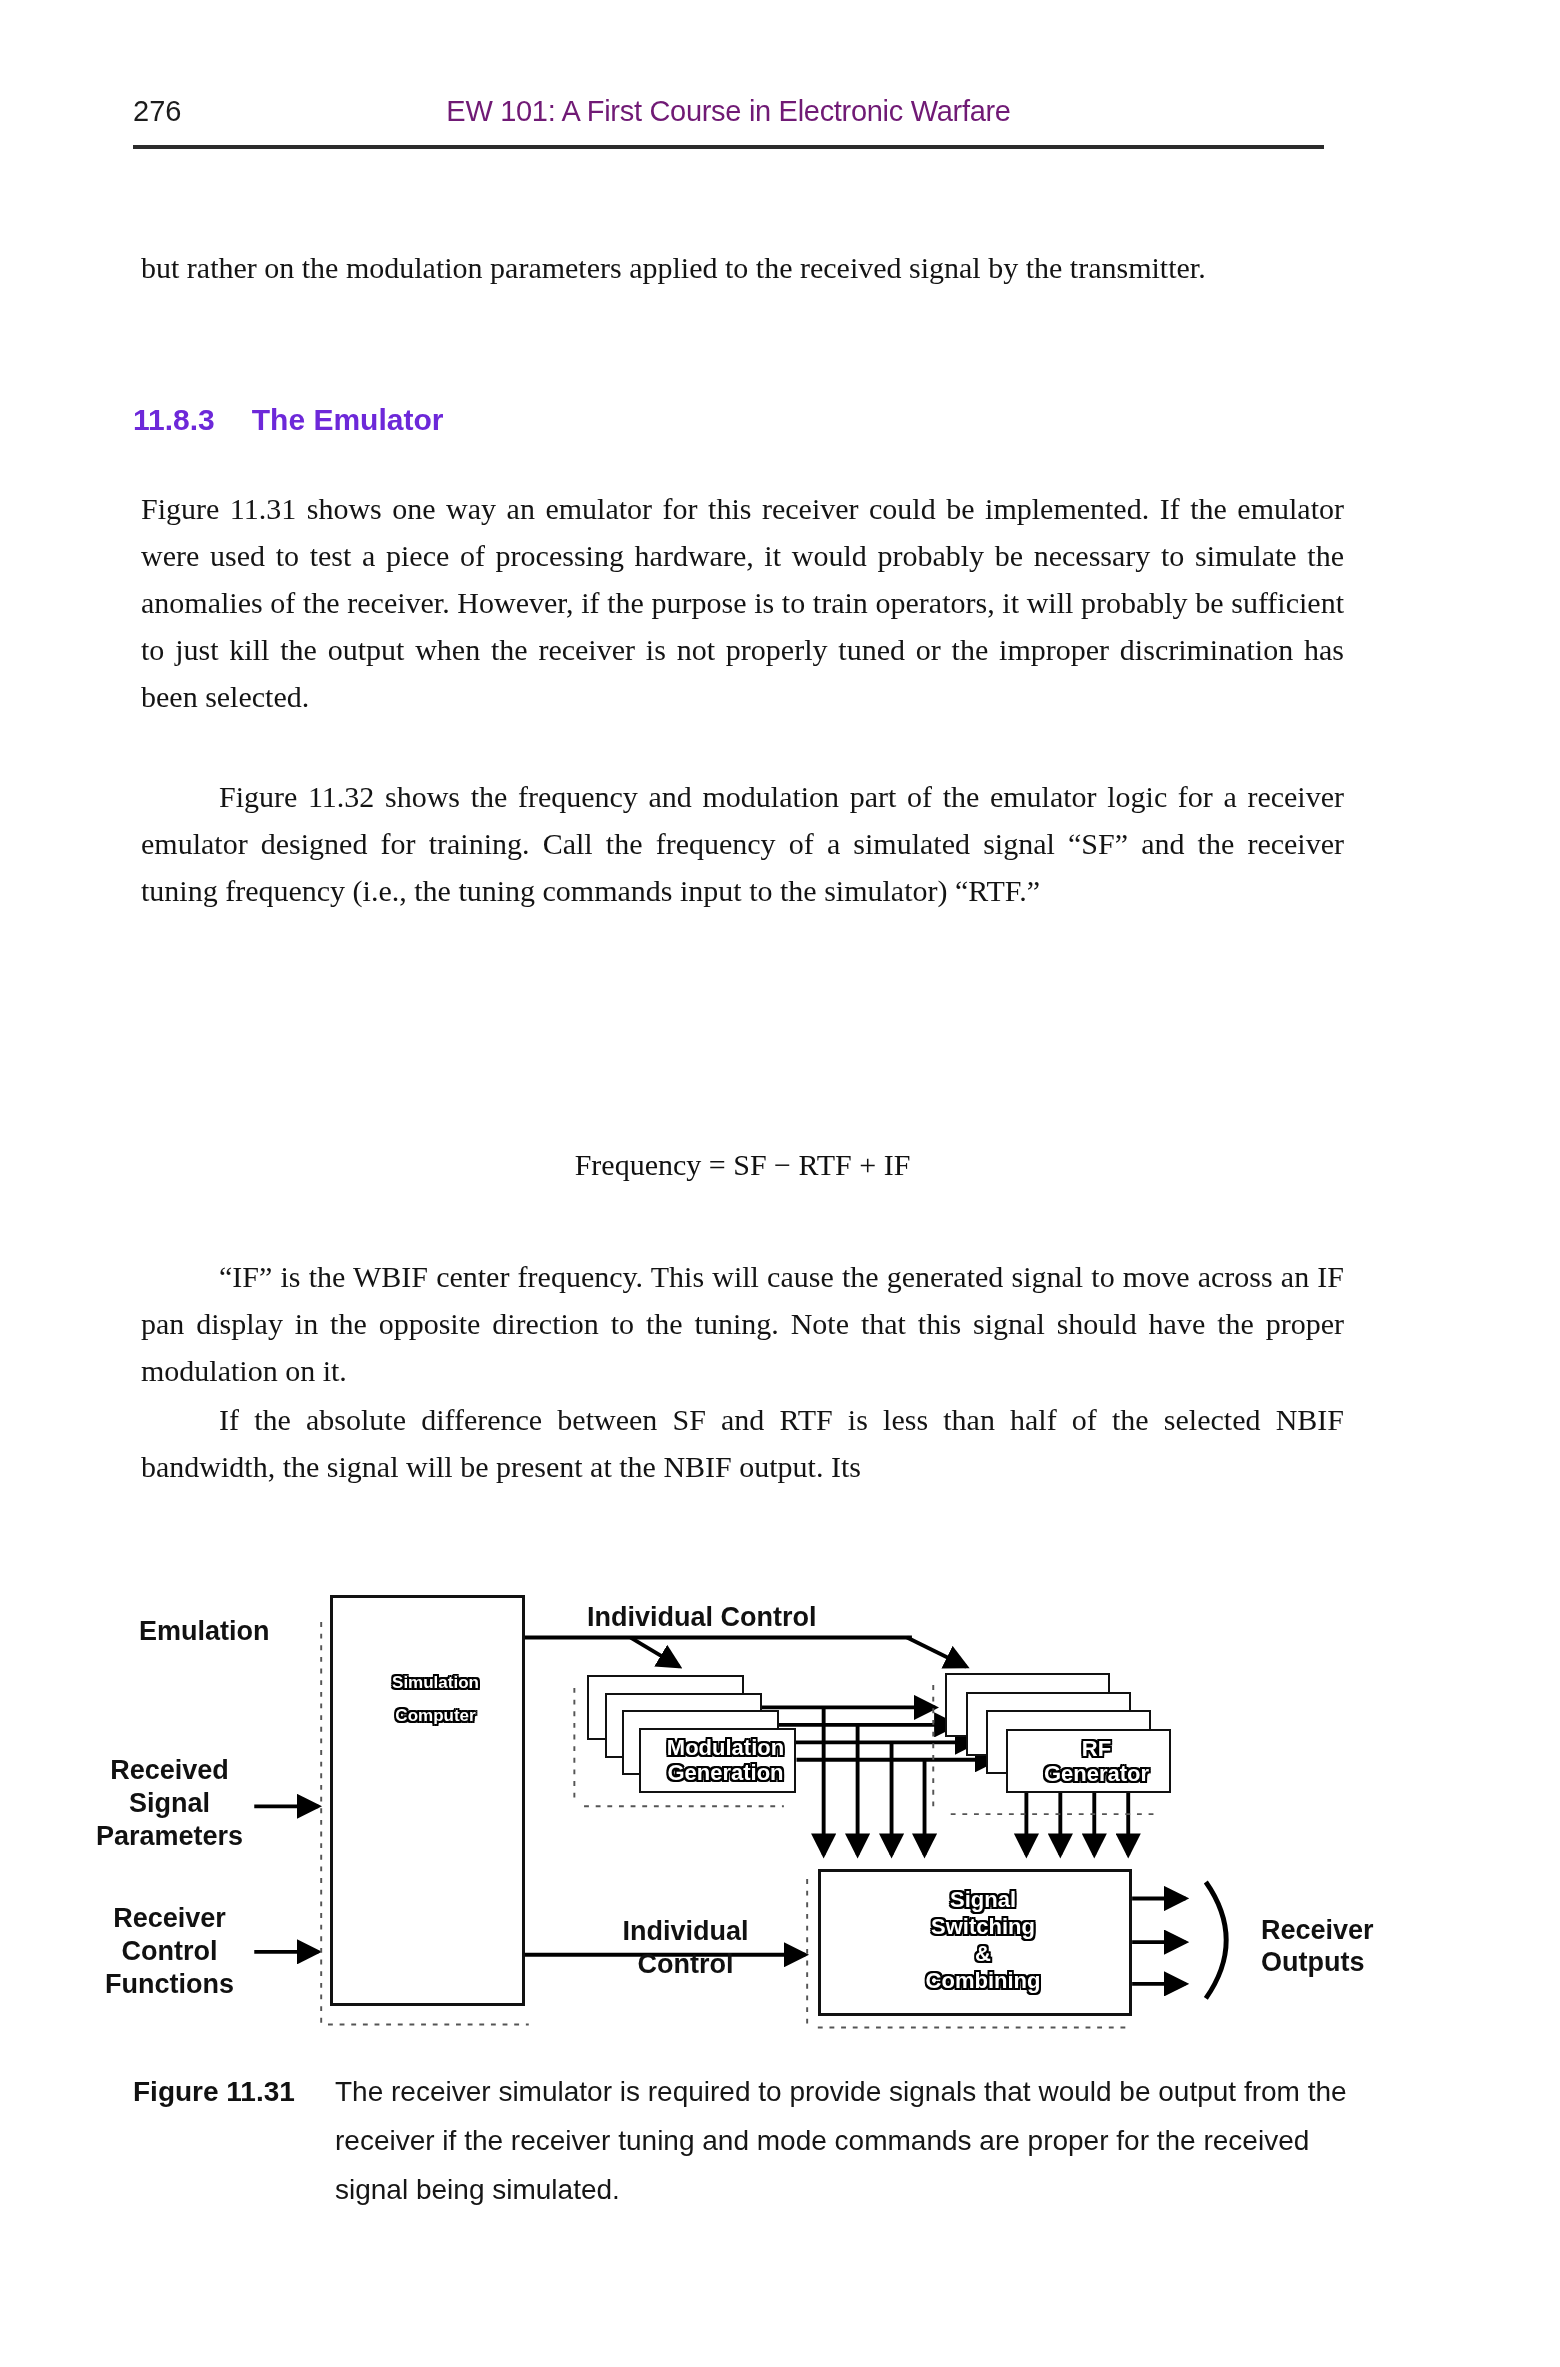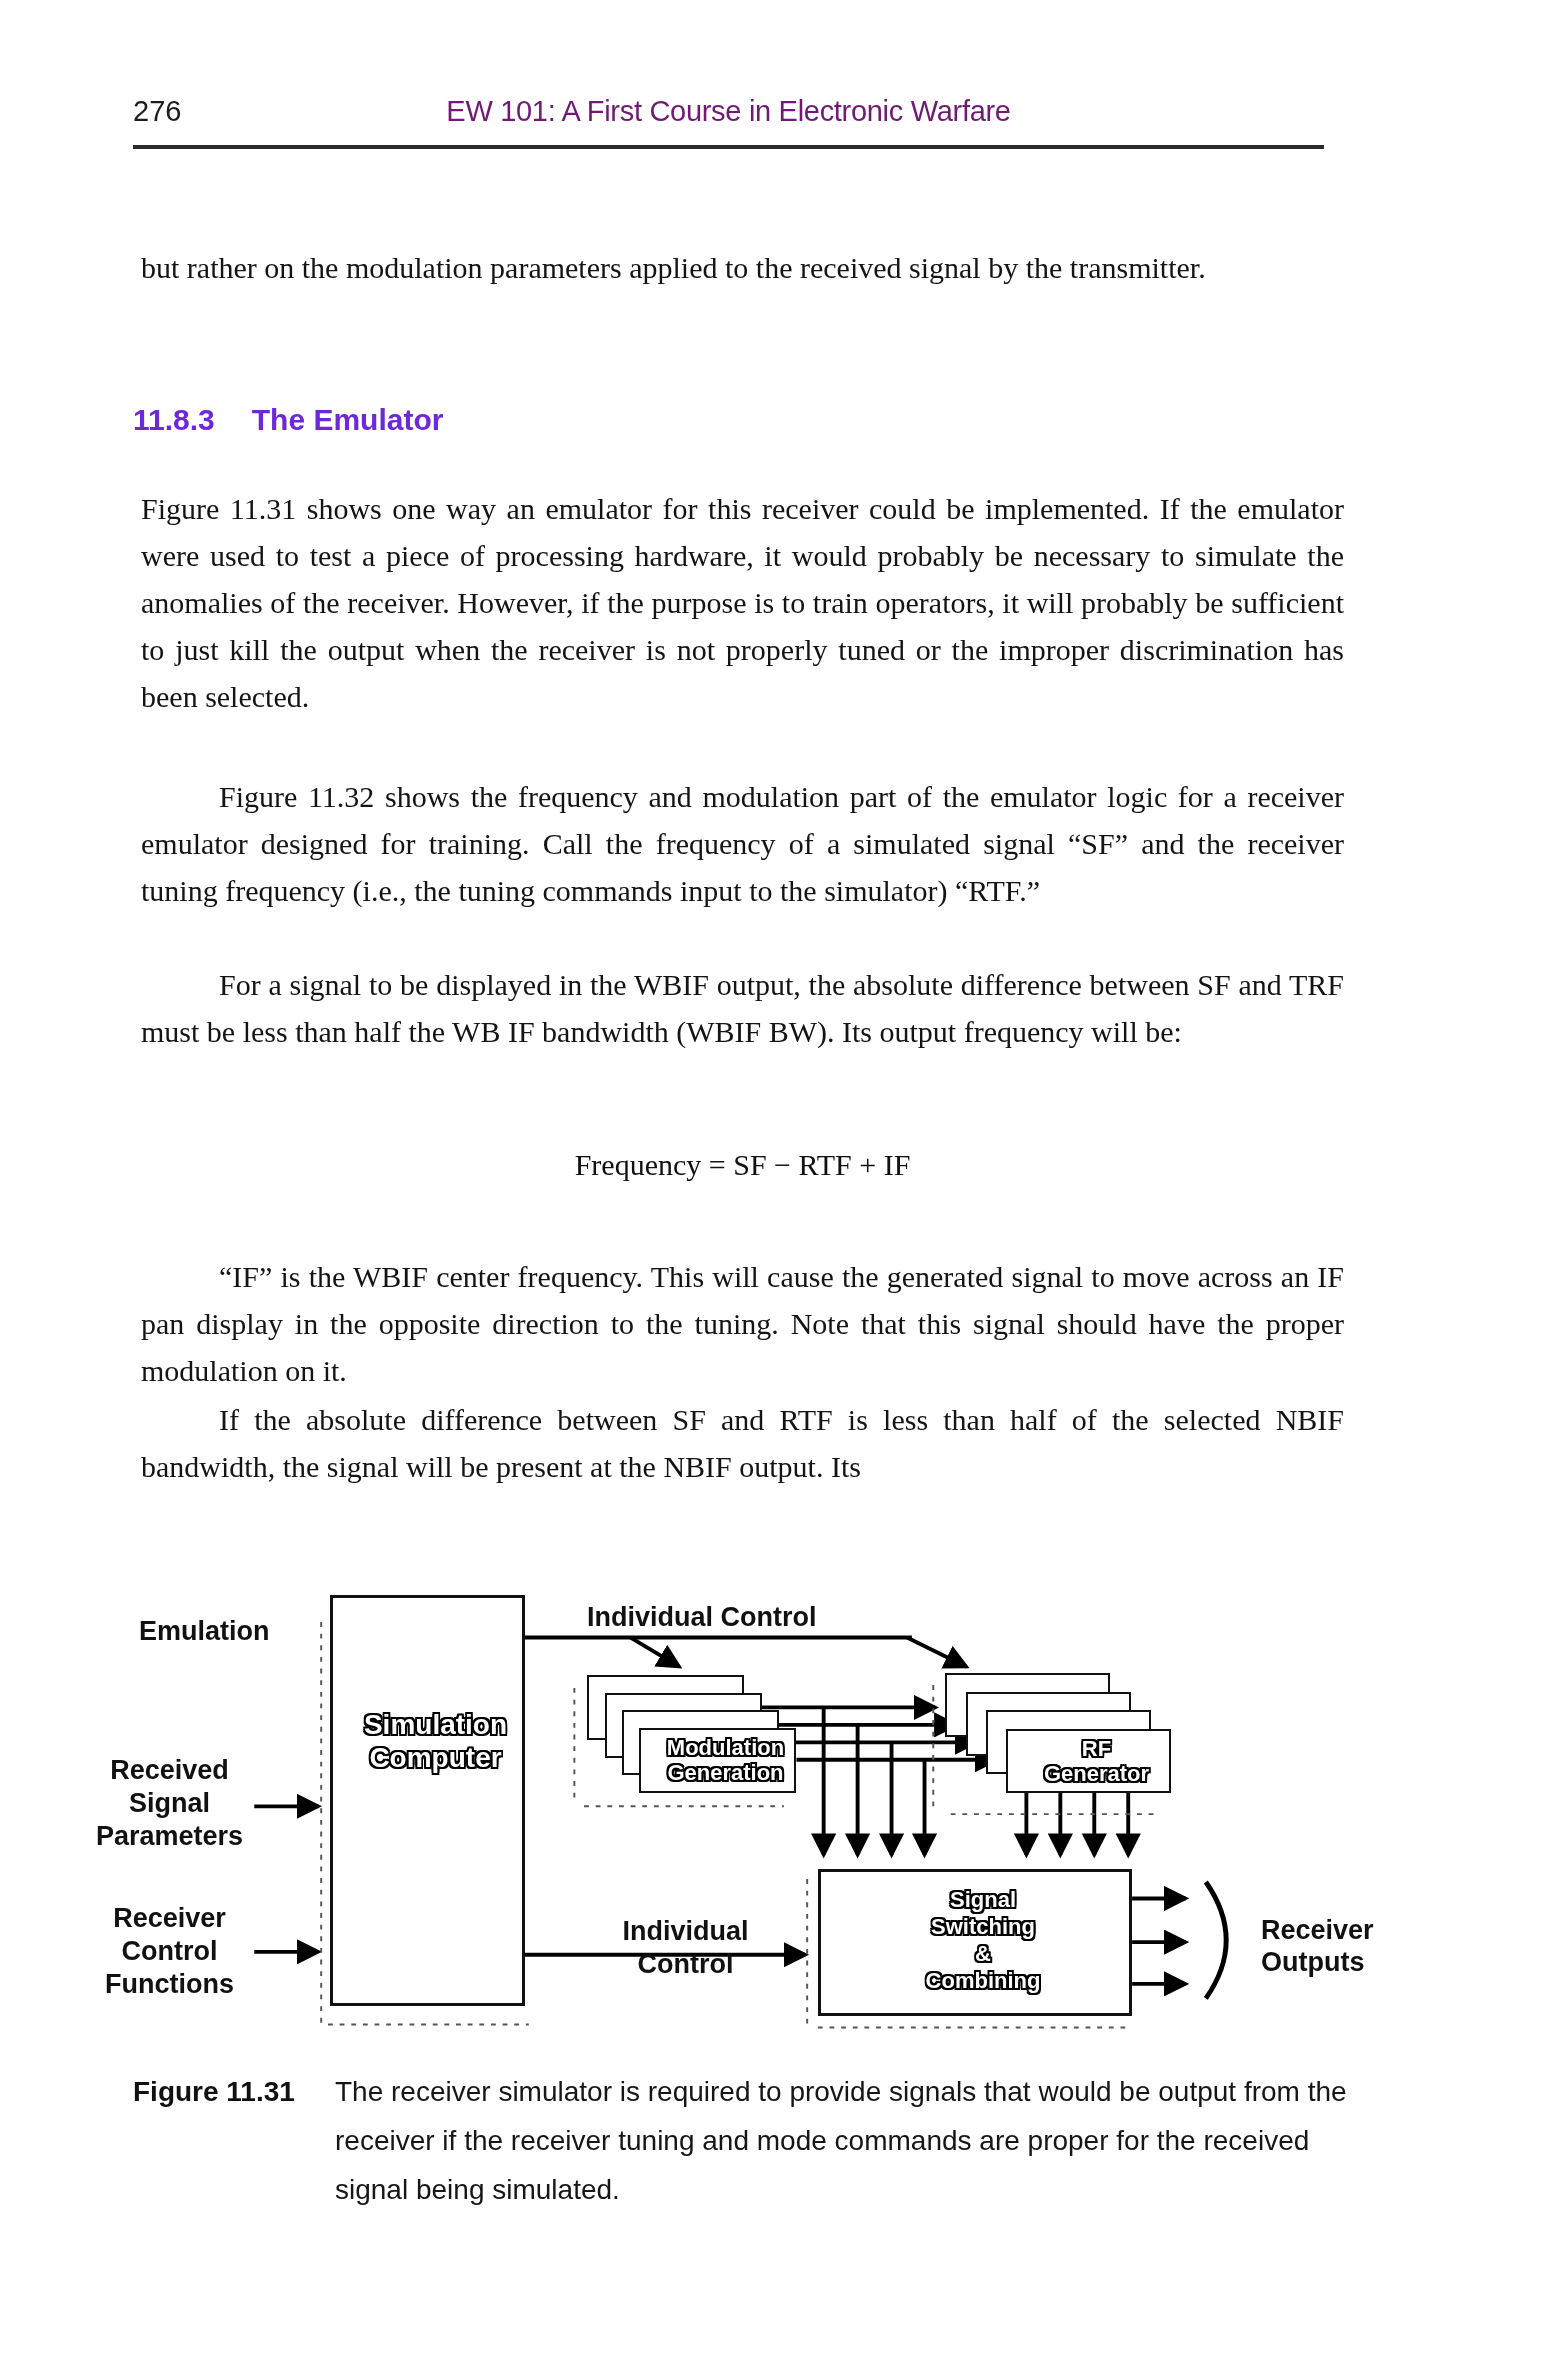--- a/index.html
+++ b/index.html
@@ -96,23 +96,20 @@
   <div class="heading">
     <span class="hnum">11.8.3</span><span>The Emulator</span>
   </div>
 
   <div class="bodycol" style="top:477px">
     <p class="para">Figure 11.31 shows one way an emulator for this receiver could be implemented. If the emulator were used to test a piece of processing hardware, it would probably be necessary to simulate the anomalies of the receiver. However, if the purpose is to train operators, it will probably be sufficient to just kill the output when the receiver is not properly tuned or the improper discrimination has been selected.</p>
   </div>
   <div class="bodycol" style="top:765px">
     <p class="para indent">Figure 11.32 shows the frequency and modulation part of the emulator logic for a receiver emulator designed for training. Call the frequency of a simulated signal “SF” and the receiver tuning frequency (i.e., the tuning commands input to the simulator) “RTF.”</p>
   </div>
-  <div class="bodycol" style="top:953px">
-    <p class="para indent">For a signal to be displayed in the WBIF output, the absolute difference between SF and TRF must be less than half the WB IF bandwidth (WBIF BW). Its output frequency will be:</p>
-  </div>
 
   <div class="equation">Frequency = SF − RTF + IF</div>
 
   <div class="bodycol" style="top:1245px">
     <p class="para indent">“IF” is the WBIF center frequency. This will cause the generated signal to move across an IF pan display in the opposite direction to the tuning. Note that this signal should have the proper modulation on it.</p>
   </div>
   <div class="bodycol" style="top:1388px">
     <p class="para indent">If the absolute difference between SF and RTF is less than half of the selected NBIF bandwidth, the signal will be present at the NBIF output. Its</p>
   </div>
 
@@ -162,21 +159,21 @@
         <line x1="592" y1="100" x2="592" y2="220"></line>
         <line x1="602" y1="222" x2="808" y2="222"></line>
         <line x1="962" y1="97" x2="962" y2="225"></line>
         <line x1="980" y1="230" x2="1190" y2="230"></line>
         <line x1="832" y1="297" x2="832" y2="448"></line>
         <line x1="843" y1="450" x2="1160" y2="450"></line>
       </g>
     </svg>
 
     <div class="fbox main" style="left:330px;top:3.9px;width:195px;height:411px;">
-      <div class="emboss" style="margin-top:110px;font-size:28px;line-height:33px;">Simulation
+      <div class="emboss" style="margin-top:68px;font-size:17px;line-height:33px;">Simulation
 Computer</div>
     </div>
 
     <div class="fbox" style="left:587px;top:84px;width:157px;height:65px;"></div>
     <div class="fbox" style="left:605px;top:102px;width:157px;height:65px;"></div>
     <div class="fbox" style="left:622px;top:119px;width:157px;height:65px;"></div>
     <div class="fbox" style="left:639px;top:137px;width:157px;height:65px;">
       <div class="emboss" style="margin-top:4.9px;font-size:22px;line-height:25px;">Modulation
 Generation</div>
     </div>

